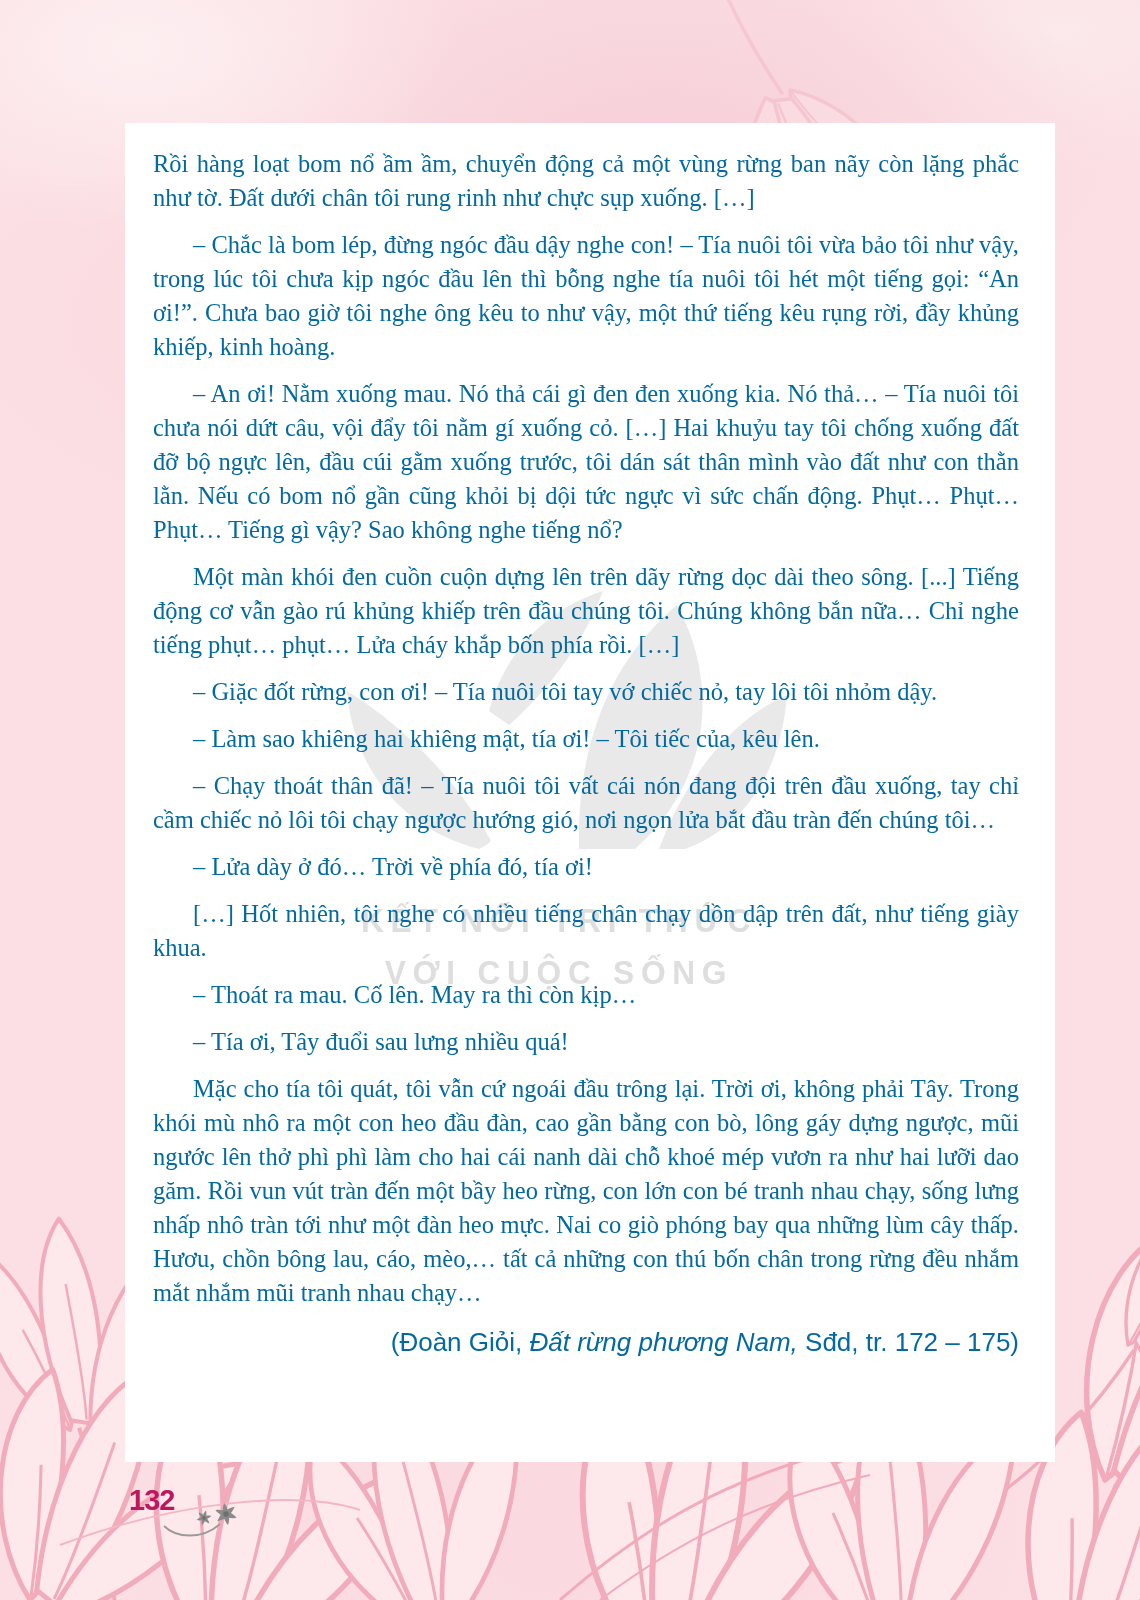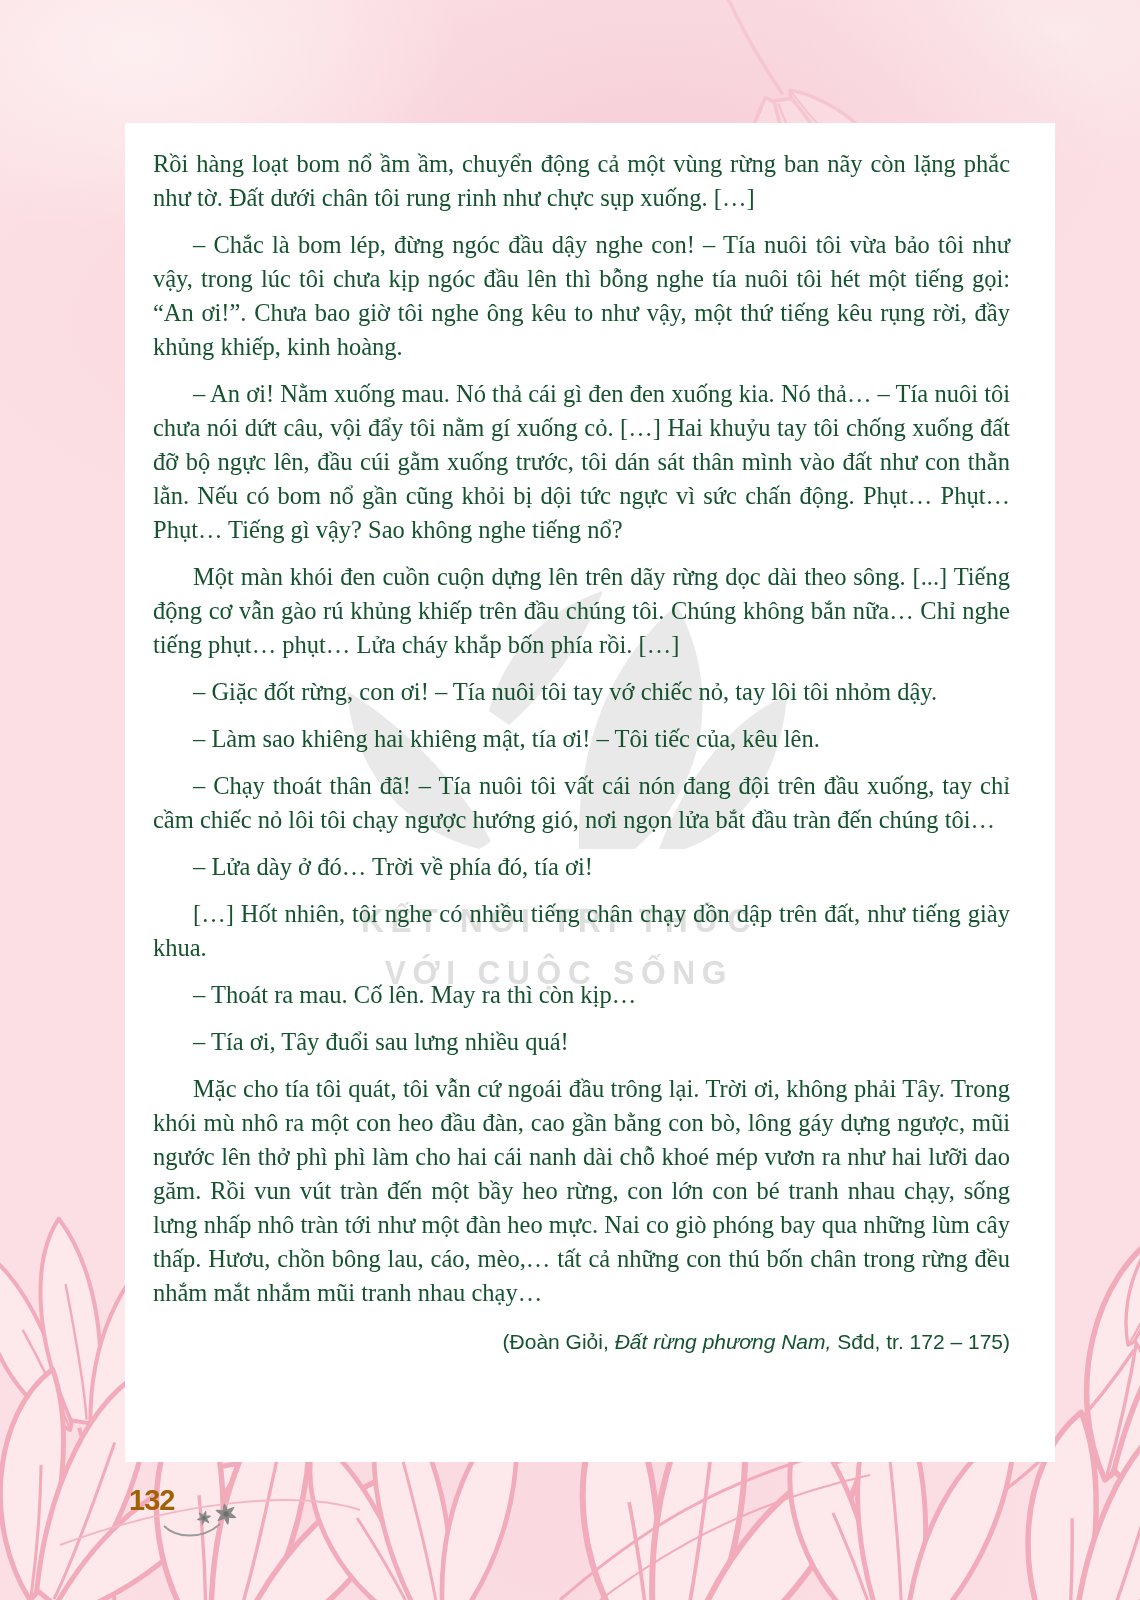--- a/index.html
+++ b/index.html
@@ -28,36 +28,36 @@
   .watermark .wm-logo{display:block;margin:0 auto;}
   .wm-line{
     font-family:"Liberation Sans", sans-serif;
     font-weight:700;color:#dedede;
     font-size:33px;line-height:52px;letter-spacing:7px;
     transform:scaleX(.96);white-space:nowrap;
   }
   .wm-line.first{margin-top:46px;}
   .text-content{
     position:relative;z-index:2;
-    padding:24px 45px 30px 28px;
-    font-size:24.5px;line-height:34px;color:#14532d;
+    padding:24px 36px 30px 28px;
+    font-size:24.5px;line-height:34px;color:#0369a1;
     text-align:justify;
   }
   .text-content p{margin:13px 0 0 0;text-indent:40px;}
   .text-content p.no-indent{margin-top:0;text-indent:0;}
   .attribution{
     text-align:right;text-indent:0 !important;
     font-family:"Liberation Sans", sans-serif;
-    font-size:21px;margin-top:15px !important;
+    font-size:26px;margin-top:15px !important;
   }
   .attribution .work-title{font-style:italic;}
   .page-number{
     position:absolute;left:129px;top:1484px;z-index:2;
     font-family:"Liberation Sans", sans-serif;
-    font-weight:700;font-size:29px;color:#a16207;letter-spacing:-1px;
+    font-weight:700;font-size:29px;color:#be185d;letter-spacing:-1px;
   }
   .doodle{position:absolute;left:160px;top:1496px;z-index:2;}
 </style>
 </head>
 <body>
 
 <svg class="bg-florals" width="1140" height="1600" viewBox="0 0 1140 1600" aria-hidden="true">
   <defs>
     <g id="tulip" fill="#fde8ec" stroke="#f2abba" stroke-width="2.6" stroke-linejoin="round">
       <path d="M0,0 C-34,-30 -46,-88 -22,-120 C-2,-92 4,-44 2,-4 Z"></path>

